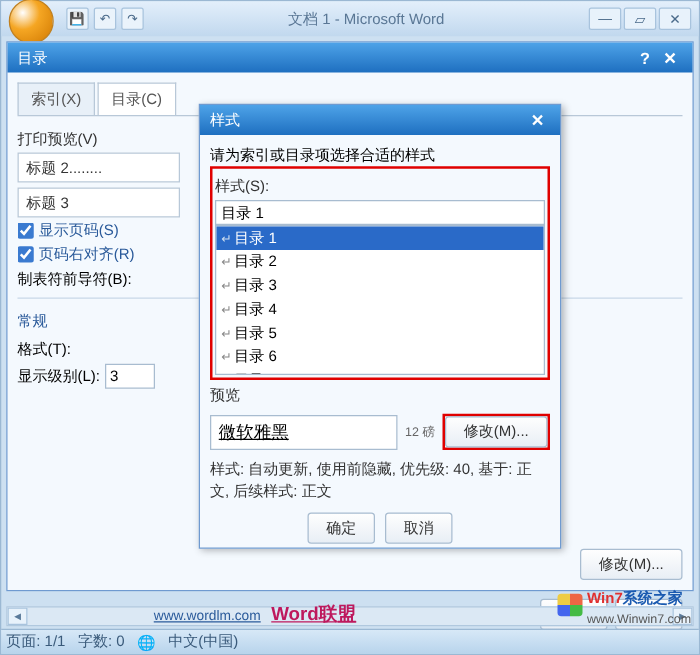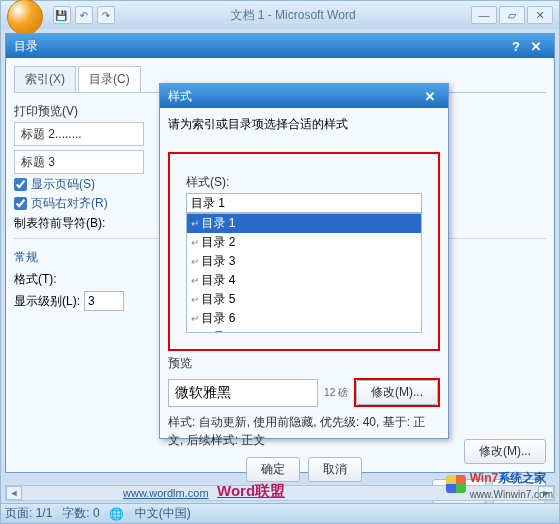--- a/index.html
+++ b/index.html
@@ -27,29 +27,29 @@
 .preview-box { border: 1px solid #b8c8d8; background: #fff; width: 130px; height: 24px; padding: 3px 6px; color: #333; }
 .checkbox-row { display: flex; align-items: center; gap: 4px; margin: 2px 0; color: #2a5a9a; }
 .checkbox-row input { accent-color: #3a7ad0; }
 .fld { display: flex; align-items: center; gap: 4px; margin: 3px 0; }
 .fld select, .fld input { border: 1px solid #a8bcd0; background: #fff; padding: 1px 3px; height: 20px; }
 .toc-footer { position: absolute; bottom: 8px; right: 8px; display: flex; gap: 6px; }
 .btn { border: 1px solid #a8bcd0; background: linear-gradient(#fefefe, #e8eef5); padding: 3px 14px; border-radius: 3px; color: #333; text-align: center; }
 
 .style-dialog { position: absolute; left: 158px; top: 82px; width: 290px; height: 356px; background: #f4f9fe; border: 1px solid #6f9ad0; box-shadow: 2px 2px 6px rgba(0,0,0,.3); }
 .style-body { padding: 8px; }
-.redbox { border: 2px solid #e00000; padding: 16px; }
+.redbox { border: 2px solid #e00000; padding: 2px; }
 .style-list { border: 1px solid #a8bcd0; background: #fff; height: 120px; overflow: hidden; }
 .style-input { border: 1px solid #a8bcd0; background: #fff; width: 100%; padding: 2px 4px; }
 .style-item { padding: 1px 4px; font-family: SimSun, serif; display: flex; align-items: center; gap: 2px; }
 .style-item.sel { background: #2a6ac8; color: #fff; }
 .arrow { font-size: 10px; color: #888; }
 .style-item.sel .arrow { color: #cde; }
 .preview-row { display: flex; gap: 6px; align-items: center; margin-top: 4px; }
-.font-preview { border: 1px solid #a8bcd0; background: #fff; flex: 1; padding: 4px 6px; font-size: 14px; font-family: "Microsoft YaHei"; }
+.font-preview { border: 1px solid #a8bcd0; background: #fff; flex: 1; padding: 4px 6px; font-size: 14px; font-family: "Microsoft YaHei"; text-decoration: underline; }
 .style-desc { margin: 6px 0; color: #333; line-height: 1.5; }
 .style-footer { display: flex; gap: 8px; justify-content: center; margin-top: 8px; }
 
 .watermark1 { position: absolute; right: 152px; top: 136px; text-align: center; pointer-events: none; }
 .watermark1 .l1 { color: #e07000; font-size: 26px; font-weight: bold; font-style: italic; }
 .watermark1 .l2 { color: #e07000; font-size: 11px; }
 .watermark1 .l3 { color: #e00000; font-size: 11px; }
 .watermark1 .l4 { color: #1a5ab0; font-size: 20px; font-weight: bold; }
 
 .watermark2 { position: absolute; right: 6px; bottom: 22px; display: flex; align-items: center; gap: 4px; pointer-events: none; }
@@ -132,21 +132,21 @@
     </div>
   </div>
 
   <div class="style-dialog">
     <div class="toc-titlebar">
       <span>样式</span>
       <span class="spacer"></span>
       <span class="tbtn">✕</span>
     </div>
     <div class="style-body">
-      <div style="margin-bottom:19px;">请为索引或目录项选择合适的样式</div>
+      <div style="margin-bottom:0;">请为索引或目录项选择合适的样式</div>
       <div class="redbox">
         <span class="label">样式(S):</span>
         <input class="style-input" value="目录 1" style="">
         <div class="style-list">
           <div class="style-item sel">
               <span class="arrow">↵</span>
               <span>目录 1</span>
             </div>
           <div class="style-item">
               <span class="arrow">↵</span>

